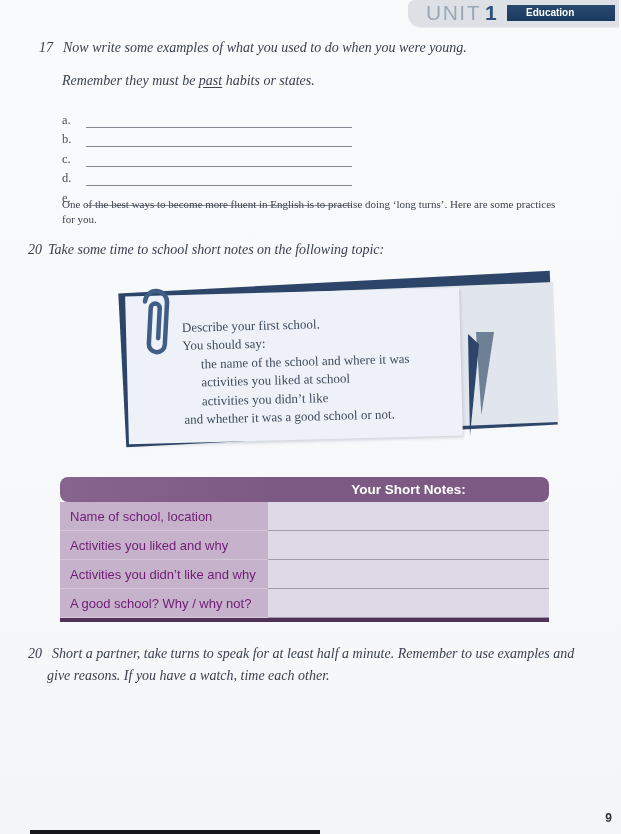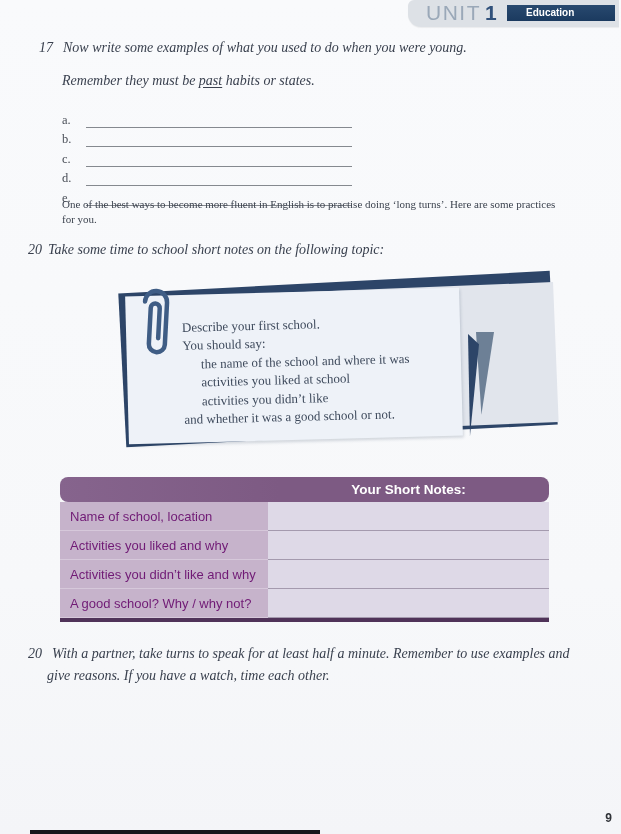--- a/index.html
+++ b/index.html
@@ -191,20 +191,20 @@
     </div>
     <div class="nt-row">
       <div class="nt-label">A good school? Why / why not?</div>
       <div class="nt-cell"></div>
     </div>
     <div class="nt-bottom"></div>
   </div>
 
   <div class="ex-line ex19">
     <div class="ex19-wrap">
-      <span class="ex-num">20</span><span class="ex19-text">With a partner, take turns to speak for at least half a minute. Remember to use examples and give reasons. If you have a watch, time each other.</span>
+      <span class="ex-num">20</span><span class="ex19-text">Short a partner, take turns to speak for at least half a minute. Remember to use examples and give reasons. If you have a watch, time each other.</span>
     </div>
   </div>
 
   <div class="page-number">9</div>
   <div class="bottom-bar"></div>
 
 </div>
 
 </body></html>

